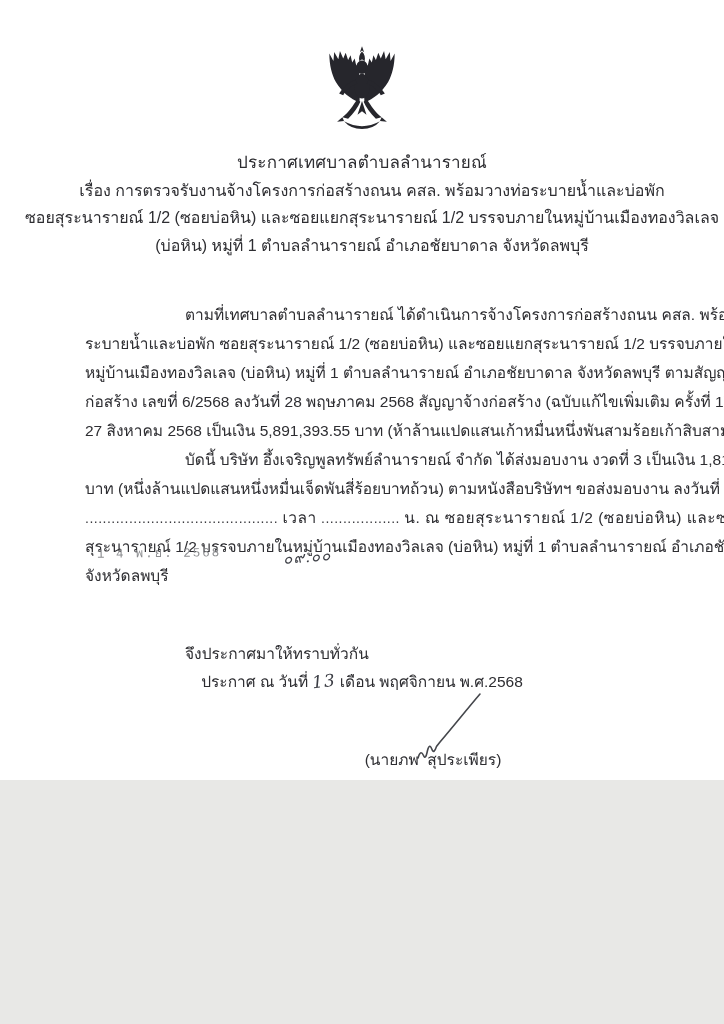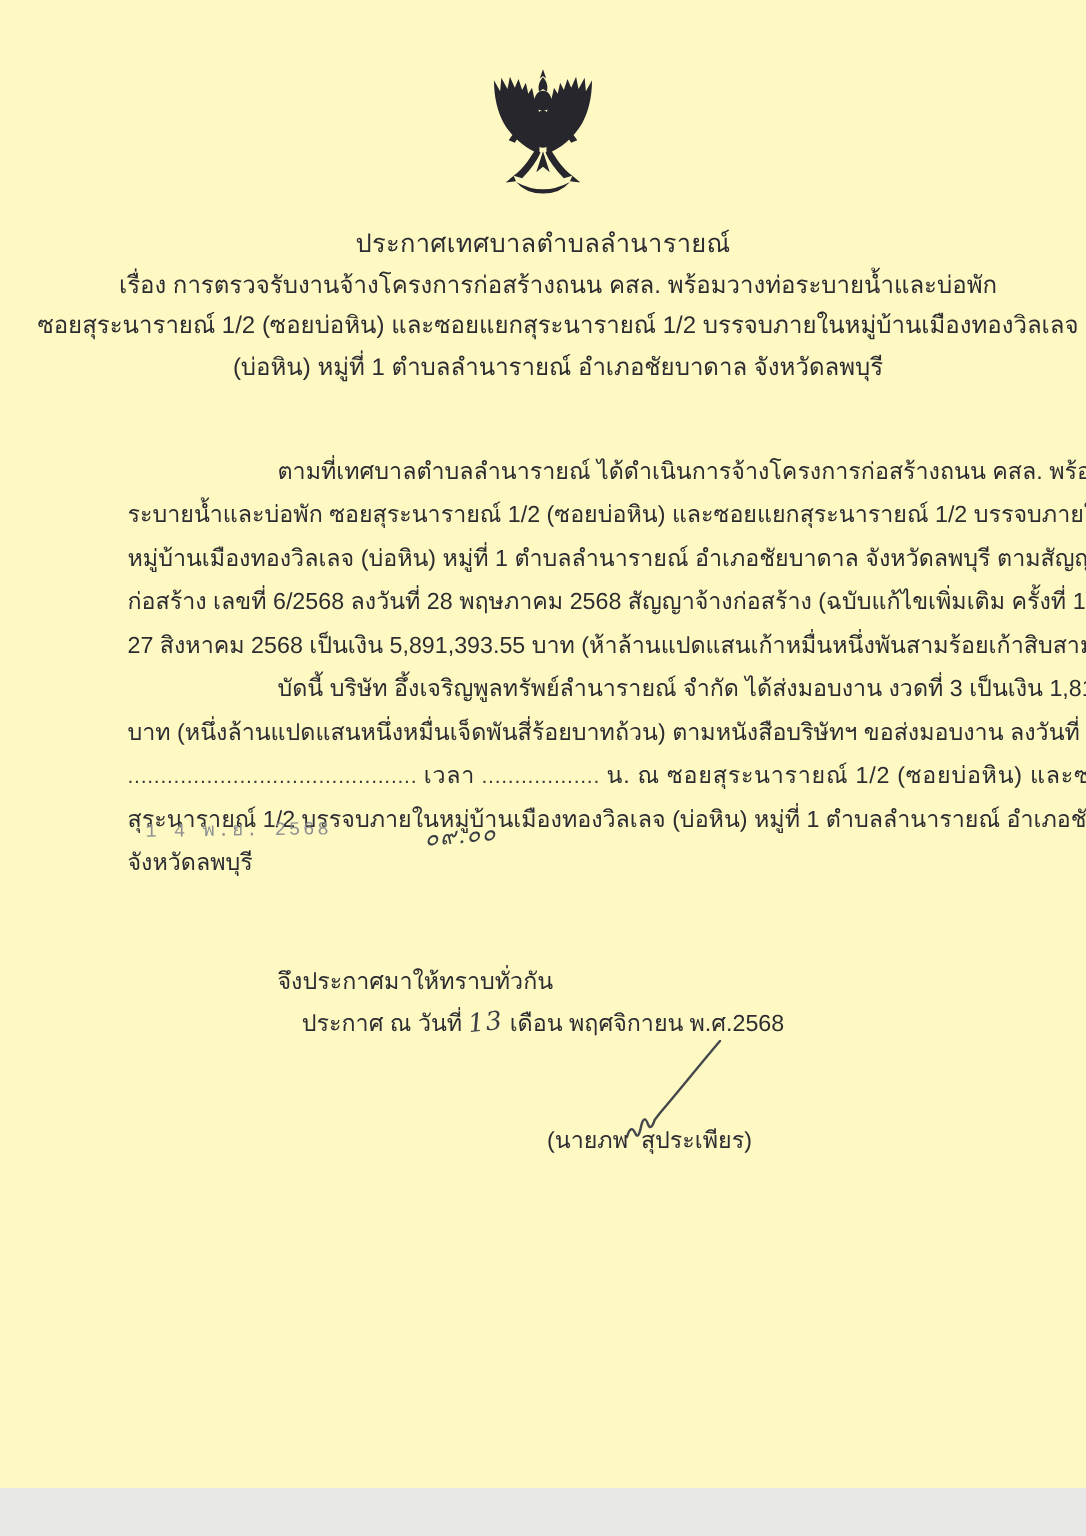--- a/index.html
+++ b/index.html
@@ -1,20 +1,20 @@
 <!DOCTYPE html>
 <html><head>
 <meta charset="utf-8">
 <style>
   html,body{margin:0;padding:0;background:#e8e8e6;}
   .page{
     position:relative;
-    width:724px;height:992px;
+    width:724px;height:780px;
     margin:0 auto;
-    background:#fef9c3;
+    background:#ffffff;
     overflow:hidden;
     font-family:"Liberation Sans","DejaVu Sans",sans-serif;
     color:#2d2d31;
   }
   
   .emblem{
     position:absolute;top:44px;left:50%;transform:translateX(-50%);
     width:98px;height:104px;
   }
   .emblem svg{width:100%;height:100%;}

